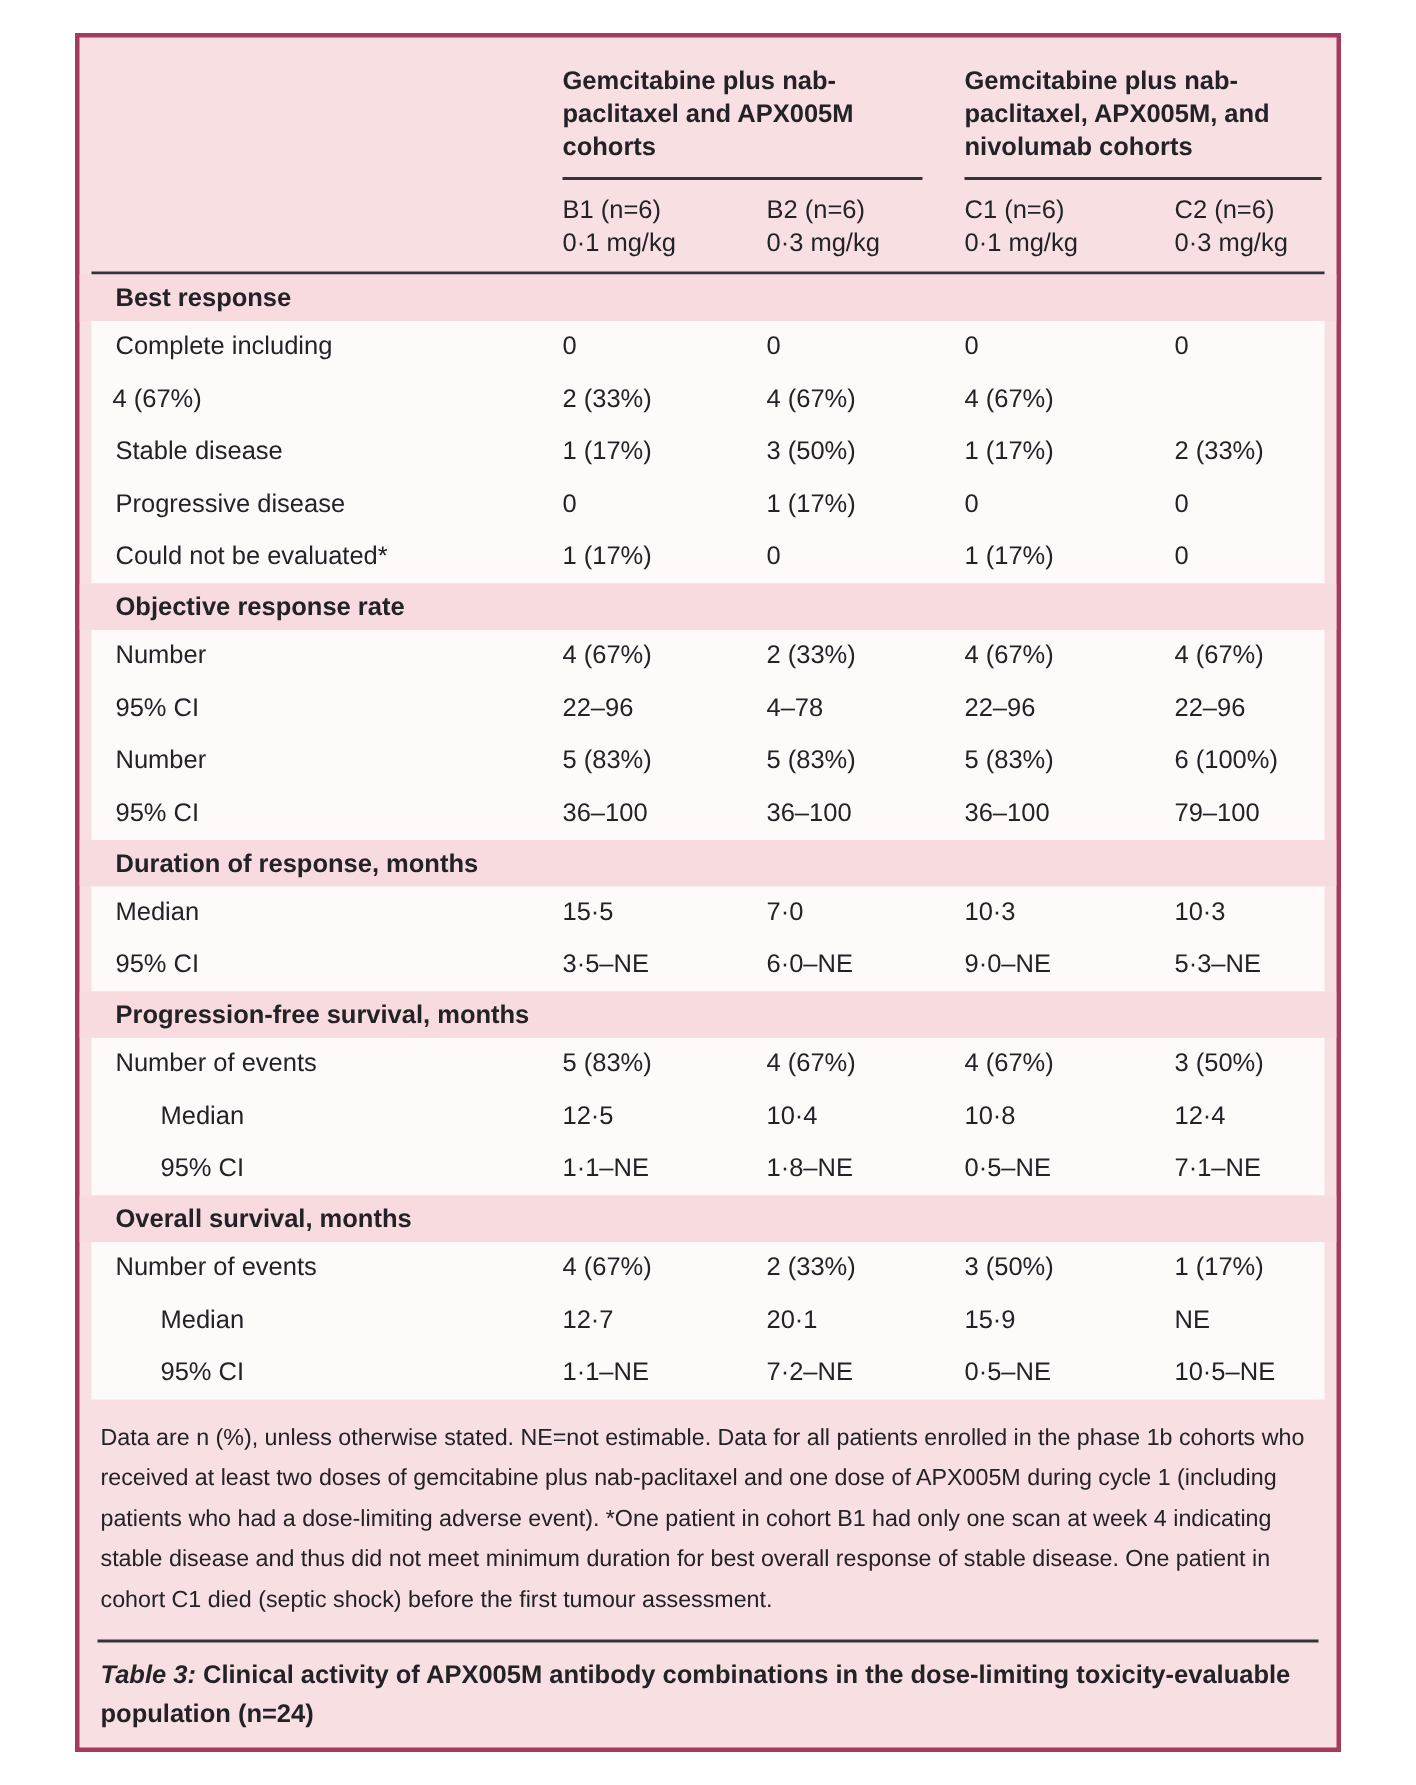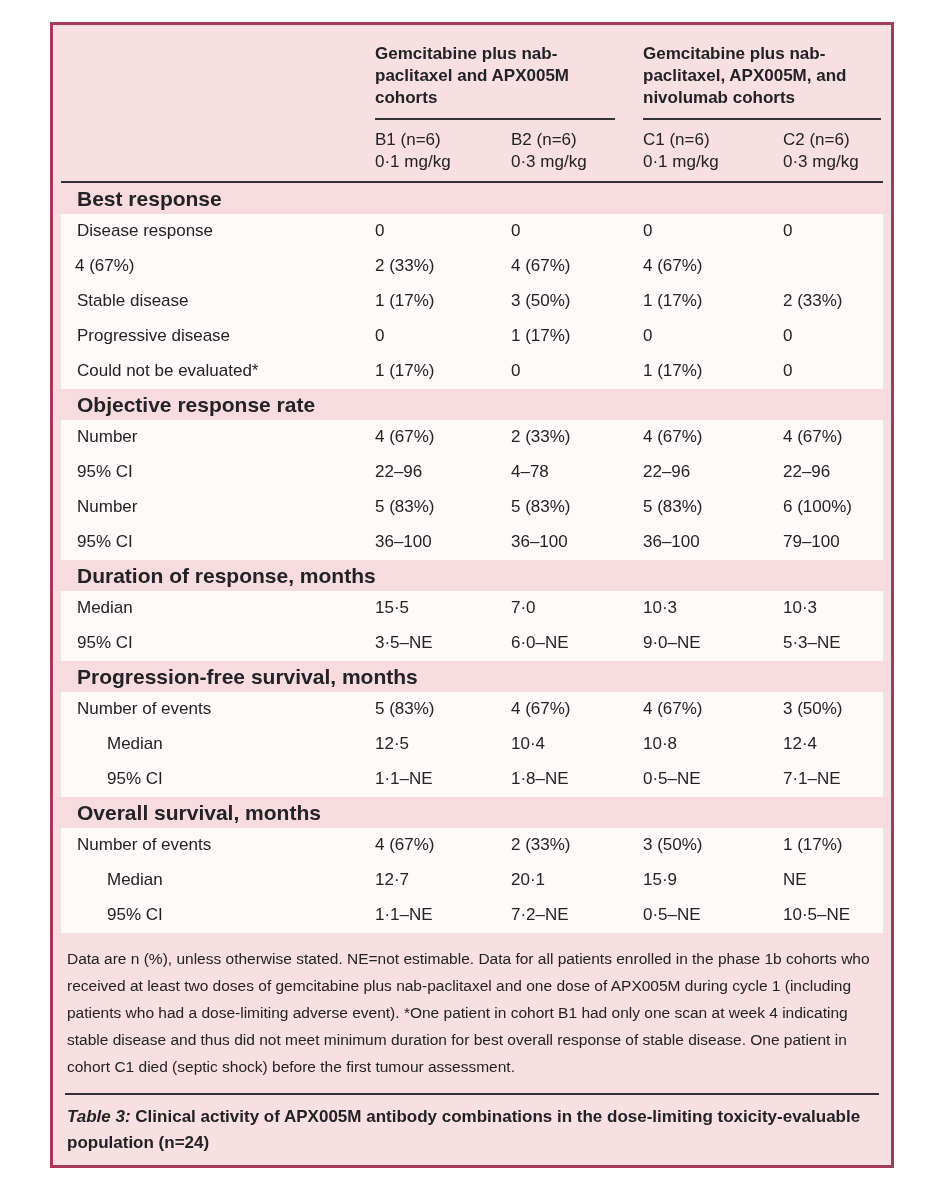--- a/index.html
+++ b/index.html
@@ -42,21 +42,21 @@
   }
   .g1{grid-column:2/4;margin-right:14px;}
   .g2{grid-column:4/6;margin-right:2px;}
   .chead{border-bottom:2.5px solid var(--dark);}
   .chead .colhead{
     font-size:17px;line-height:21.5px;
     padding:9px 0 9px 14px;
   }
   
   .band{
-    font-weight:700;font-size:21px;line-height:22px;
+    font-weight:700;font-size:17px;line-height:22px;
     padding:5px 0 4px 16px;
     background:var(--band);
     margin:0 -8px;          
   }
   .band > span{padding-left:8px;display:inline-block;}
   .block{background:var(--rowbg);}
   .row .cell{
     font-size:17px;line-height:22px;
     padding:6px 0 7px 14px;
     white-space:nowrap;
@@ -116,21 +116,21 @@
             <div>0·3 mg/kg</div>
           </div>
         </div>
     </header>
 
     <main id="sections">
 
     <div class="band"><span>Best response</span></div>
         <div class="block">
           <div class="grid row">
-            <div class="cell rowlabel">Disease response</div>
+            <div class="cell rowlabel">Complete including</div>
             <div class="cell">0</div>
             <div class="cell">0</div>
             <div class="cell">0</div>
             <div class="cell">0</div>
           </div>
           <div class="grid row">
             <div class="cell">4 (67%)</div>
             <div class="cell">2 (33%)</div>
             <div class="cell">4 (67%)</div>
             <div class="cell">4 (67%)</div>

